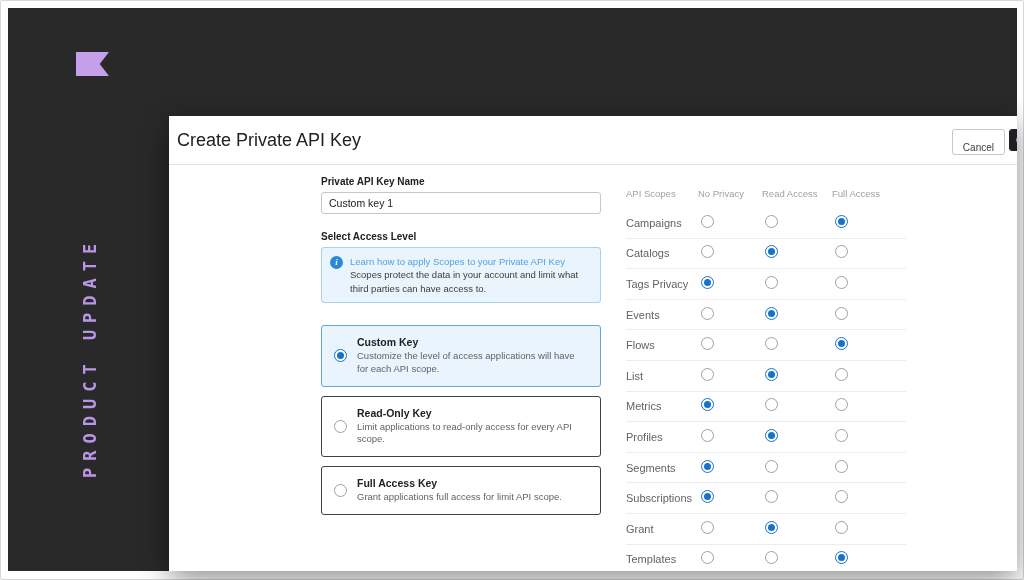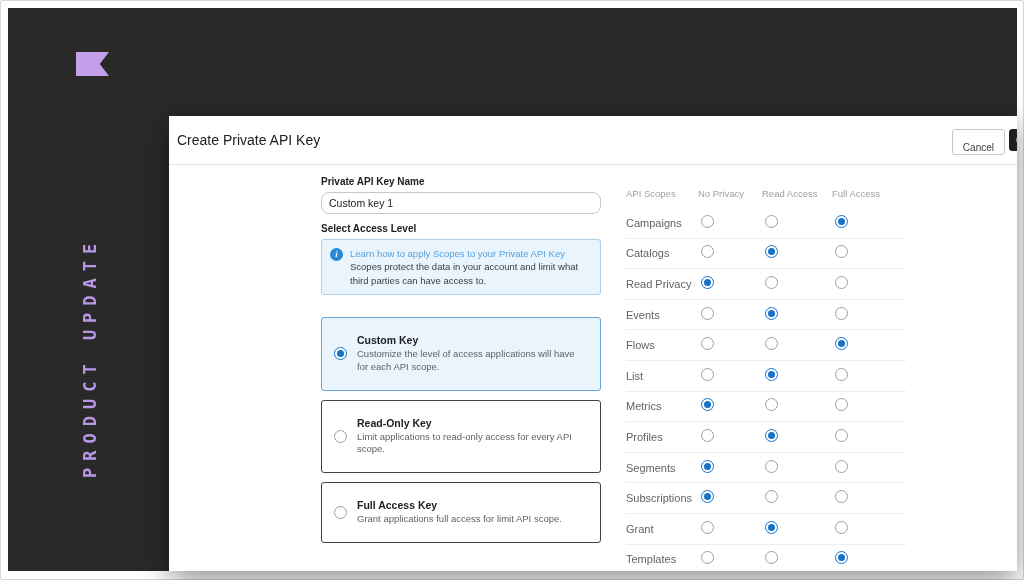--- a/index.html
+++ b/index.html
@@ -27,56 +27,56 @@
   
   .modal{
     position:absolute;left:168px;top:115px;width:848px;height:455px;background:#ffffff;
     box-shadow:0 8px 28px rgba(0,0,0,.45);overflow:hidden;
   }
   .modal-header{
     position:absolute;left:0;top:0;right:0;height:48px;border-bottom:1px solid #e4e4e4;
     display:flex;align-items:center;
   }
   .modal-title{
-    font-size:14px;font-weight:normal;color:#202124;margin:0 0 0 8px;
+    font-size:18px;font-weight:normal;color:#202124;margin:0 0 0 8px;
   }
   .btn-cancel{
     position:absolute;right:12px;top:13px;height:22px;padding:12px 10px;
     background:#fff;border:1px solid #c4c8cc;border-radius:3px;
     font-size:10px;color:#3c4043;font-family:"Liberation Sans",sans-serif;cursor:pointer;
   }
   .btn-create{
     position:absolute;right:-44px;top:13px;height:22px;width:52px;
     background:#1d1f22;border:1px solid #1d1f22;border-radius:3px;
     font-size:10px;color:#ffffff;font-family:"Liberation Sans",sans-serif;cursor:pointer;text-align:left;padding-left:6px;
   }
   
   .form-col{position:absolute;left:152px;top:60px;width:280px;}
   .field-label{font-size:10px;font-weight:bold;color:#202124;margin-bottom:5px;}
   .name-input{
-    width:100%;height:22px;box-sizing:border-box;border:1px solid #c4c8cc;border-radius:8px;
-    font-size:10.5px;color:#202124;padding:0 7px;margin-bottom:9px;
+    width:100%;height:22px;box-sizing:border-box;border:1px solid #c4c8cc;border-radius:3px;
+    font-size:10.5px;color:#202124;padding:0 7px;margin-bottom:17px;
     font-family:"Liberation Sans",sans-serif;
   }
   .info-box{
     display:flex;gap:7px;box-sizing:border-box;width:100%;
     background:#e9f4fc;border:1px solid #abd0ec;border-radius:3px;
     padding:7px 8px;margin-bottom:22px;
   }
   .info-icon{
     flex:0 0 auto;width:13px;height:13px;border-radius:50%;background:#2a88d8;color:#fff;
     font-size:9px;font-style:italic;font-weight:bold;line-height:13px;text-align:center;
     font-family:"Liberation Serif",serif;margin-top:1px;
   }
   .info-text{font-size:9.5px;line-height:1.4;color:#3c4043;}
   .info-link{color:#56a2de;cursor:pointer;}
   .option-card{
     display:flex;gap:10px;align-items:center;box-sizing:border-box;width:100%;
     border:1px solid #3f4247;border-radius:3px;background:#fff;
-    padding:16px 12px;margin-bottom:9px;min-height:48px;cursor:pointer;
+    padding:10px 12px;margin-bottom:9px;min-height:48px;cursor:pointer;
   }
   .option-card.selected{background:#e9f4fc;border-color:#64a5dc;}
   .option-title{font-size:10.5px;font-weight:bold;color:#202124;margin-bottom:2px;}
   .option-desc{font-size:9.5px;line-height:1.35;color:#5f6368;}
   
   .radio{
     display:inline-block;width:13px;height:13px;box-sizing:border-box;background:#fff;
     border:1.5px solid #9aa0a6;border-radius:50%;position:relative;flex:0 0 auto;cursor:pointer;
   }
   .radio.checked{border-color:#1673c8;}
@@ -164,21 +164,21 @@
             <div class="scope-cell"><span class="radio"></span></div>
             <div class="scope-cell"><span class="radio checked"></span></div>
           </div>
           <div class="scope-row">
             <div class="scope-label">Catalogs</div>
             <div class="scope-cell"><span class="radio"></span></div>
             <div class="scope-cell"><span class="radio checked"></span></div>
             <div class="scope-cell"><span class="radio"></span></div>
           </div>
           <div class="scope-row">
-            <div class="scope-label">Read Privacy</div>
+            <div class="scope-label">Tags Privacy</div>
             <div class="scope-cell"><span class="radio checked"></span></div>
             <div class="scope-cell"><span class="radio"></span></div>
             <div class="scope-cell"><span class="radio"></span></div>
           </div>
           <div class="scope-row">
             <div class="scope-label">Events</div>
             <div class="scope-cell"><span class="radio"></span></div>
             <div class="scope-cell"><span class="radio checked"></span></div>
             <div class="scope-cell"><span class="radio"></span></div>
           </div>

